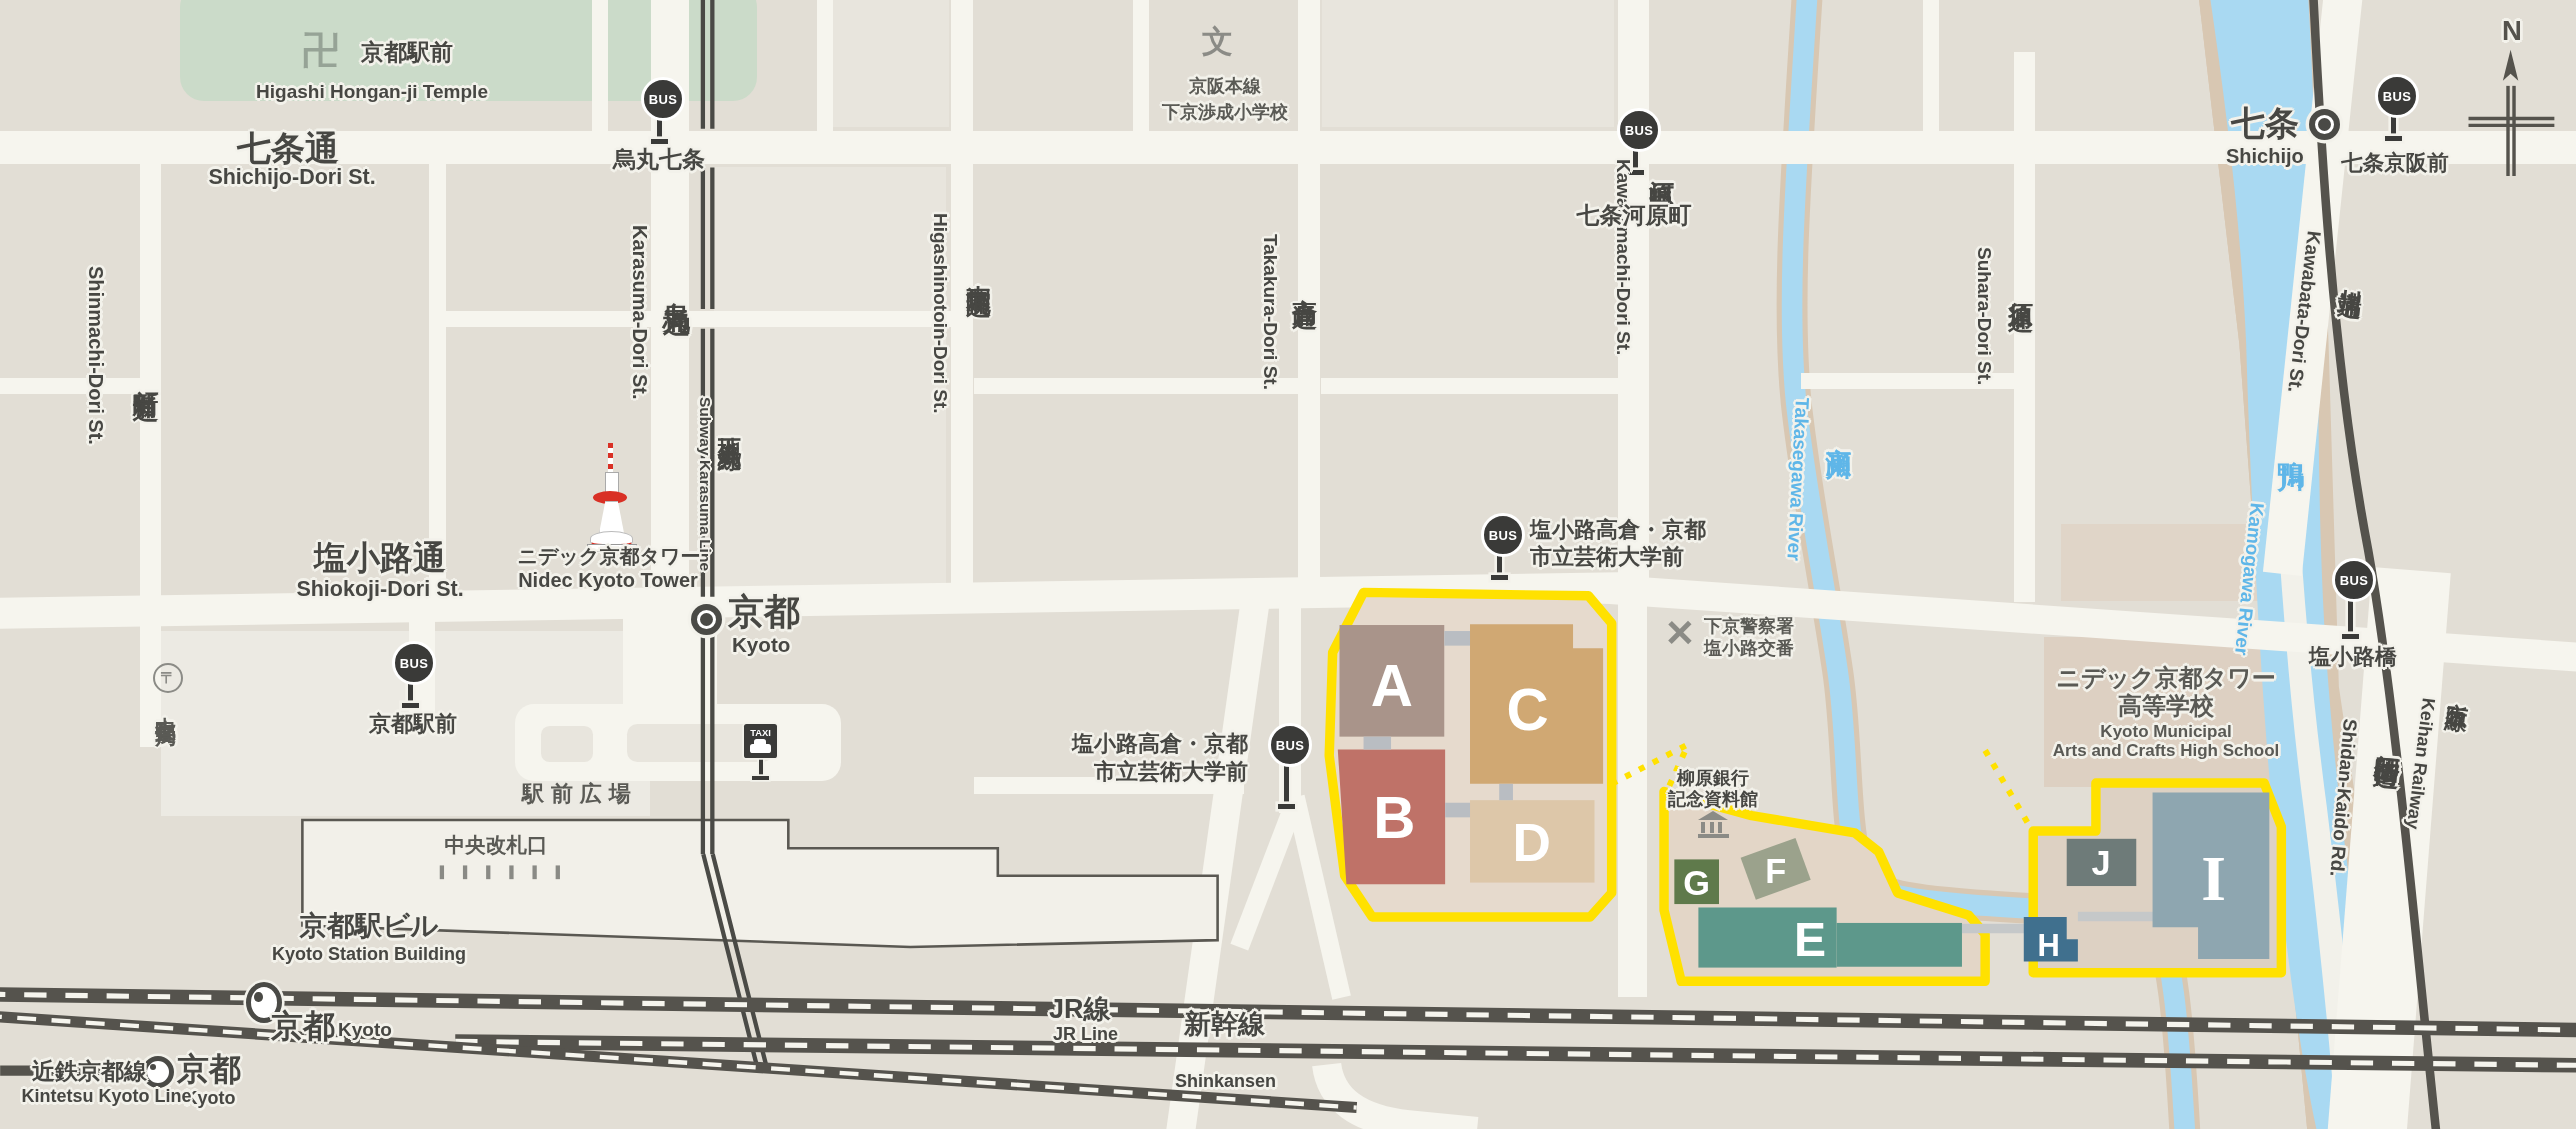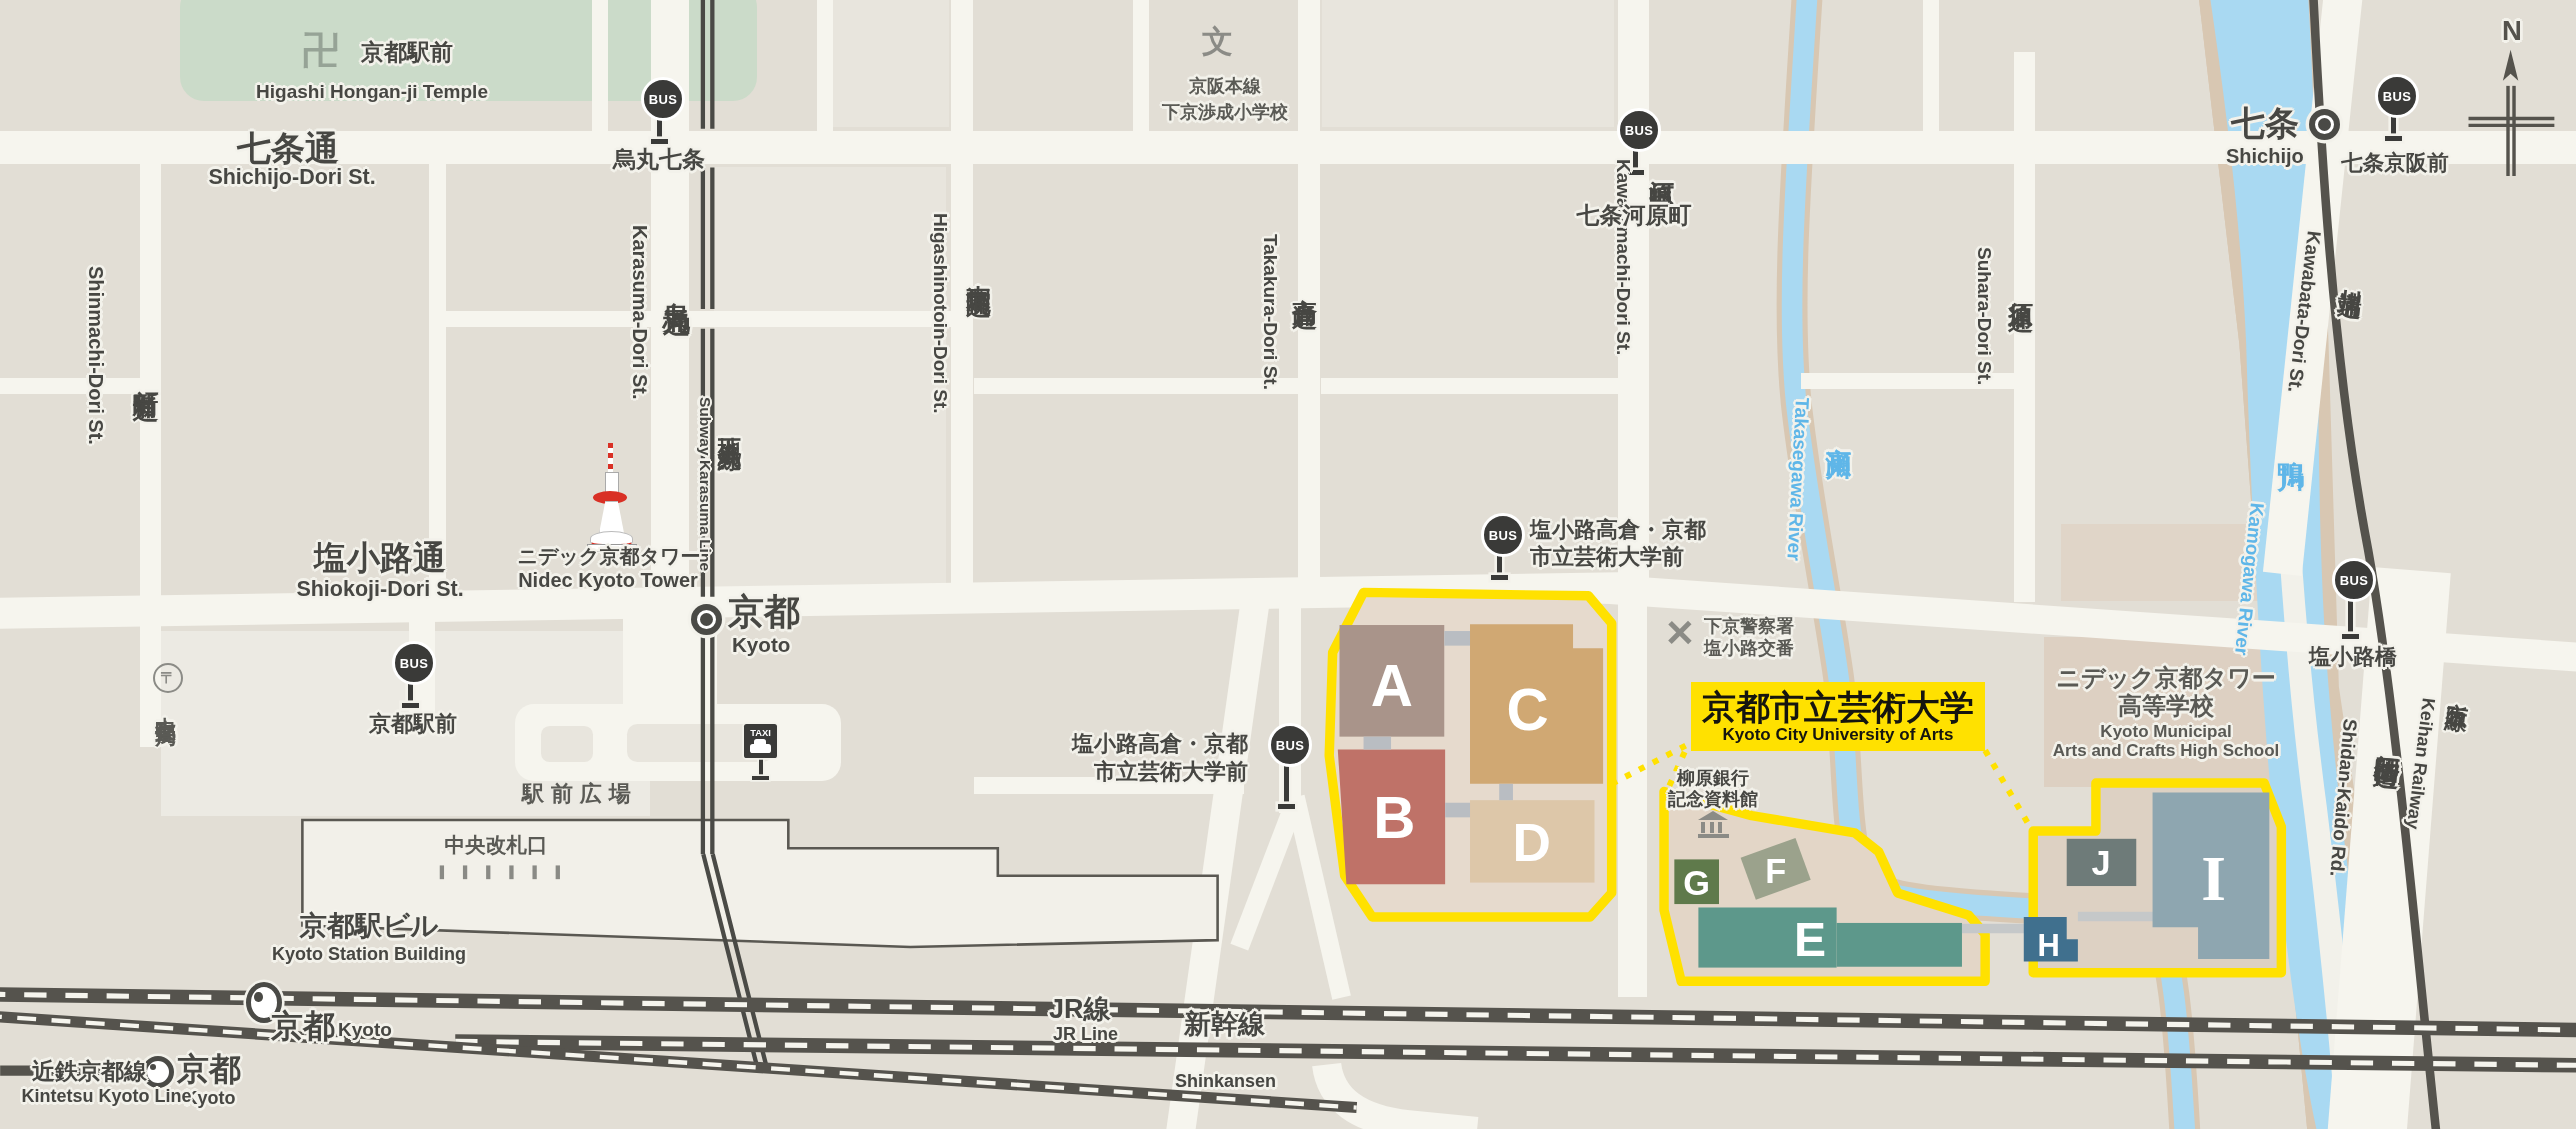--- a/index.html
+++ b/index.html
@@ -354,21 +354,17 @@
   <div class="lbl hl vjp" style="left:155px;top:700px;font-size:20.6px;color:#5a5a55;">中央郵便局</div>
   <div class="lbl hl" style="left:1704px;top:617px;font-size:18px;color:#5a5a55;">下京警察署</div>
   <div class="lbl hl" style="left:1704px;top:639px;font-size:18px;color:#5a5a55;">塩小路交番</div>
   <div class="lbl hl ctr" style="left:1713px;top:769px;font-size:18px;">柳原銀行</div>
   <div class="lbl hl ctr" style="left:1713px;top:790px;font-size:18px;">記念資料館</div>
   <div class="lbl hl ctr" style="left:2166px;top:666px;font-size:24px;color:#5a5a55;">ニデック京都タワー</div>
   <div class="lbl hl ctr" style="left:2166px;top:694px;font-size:24px;color:#5a5a55;">高等学校</div>
   <div class="lbl hl ctr" style="left:2166px;top:723px;font-size:17px;color:#5a5a55;text-align:right;">Kyoto Municipal</div>
   <div class="lbl hl ctr" style="left:2166px;top:742px;font-size:17px;color:#5a5a55;">Arts and Crafts High School</div>
 
-  <div class="abs" style="left:1691px;top:682px;width:294px;height:69px;background:#ffe100;display:flex;flex-direction:column;align-items:center;justify-content:center;">
-    <div class="lbl" style="position:static;font-size:34px;color:#15150f;">京都市立芸術大学</div>
-    <div class="lbl" style="position:static;font-size:17px;color:#15150f;margin-top:2.6px;">Kyoto City University of Arts</div>
-  </div>
 
   <div class="lbl hl ctr" style="left:2512px;top:17px;font-size:27.5px;color:#55534d;">N</div>
 
 </div>
 
 
 </body></html>

